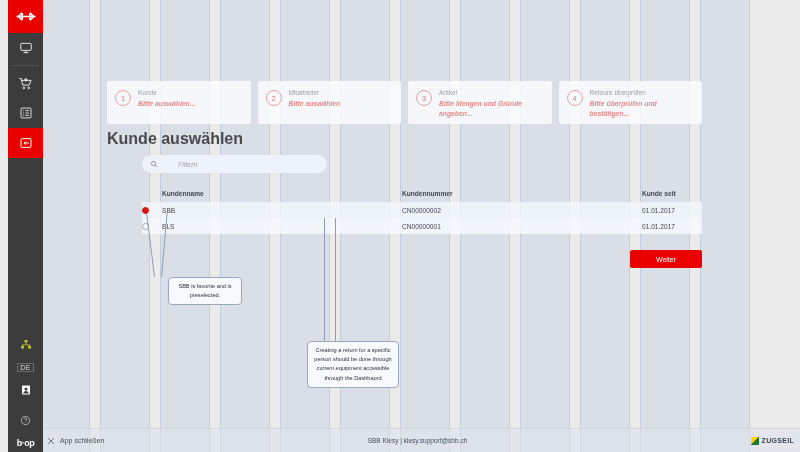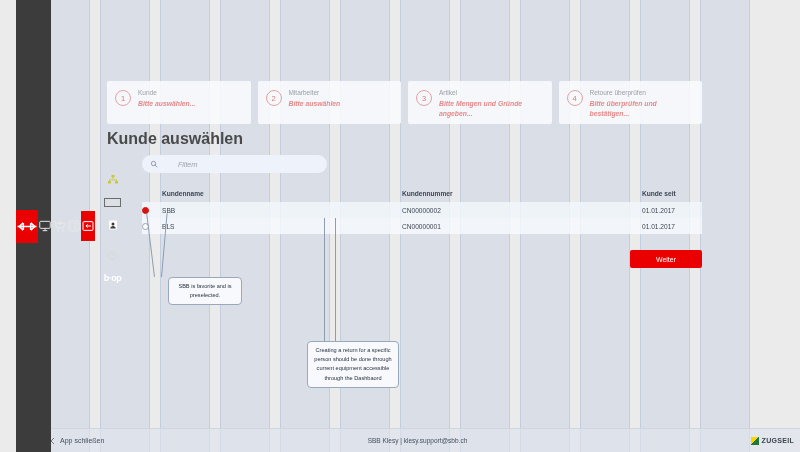--- a/index.html
+++ b/index.html
@@ -29,25 +29,26 @@
     margin-right: 10px;
     background: rgba(193, 206, 224, 0.40);
     border-left: 1px solid rgba(150,175,205,0.35);
     border-right: 1px solid rgba(150,175,205,0.35);
     height: 452px;
   }
 
   
   .rail {
     position: absolute;
-    left: 16px; top: 0;
+    left: 8px; top: 0;
     width: 35px; height: 452px;
     background: #3c3c3c;
     z-index: 20;
     display: flex;
+    flex-direction: column;
     align-items: center;
   }
   .rail-logo {
     width: 35px; height: 33px;
     background: #eb0000;
     display: flex; align-items: center; justify-content: center;
   }
   .rail-item {
     width: 35px; height: 30px;
     display: flex; align-items: center; justify-content: center;

